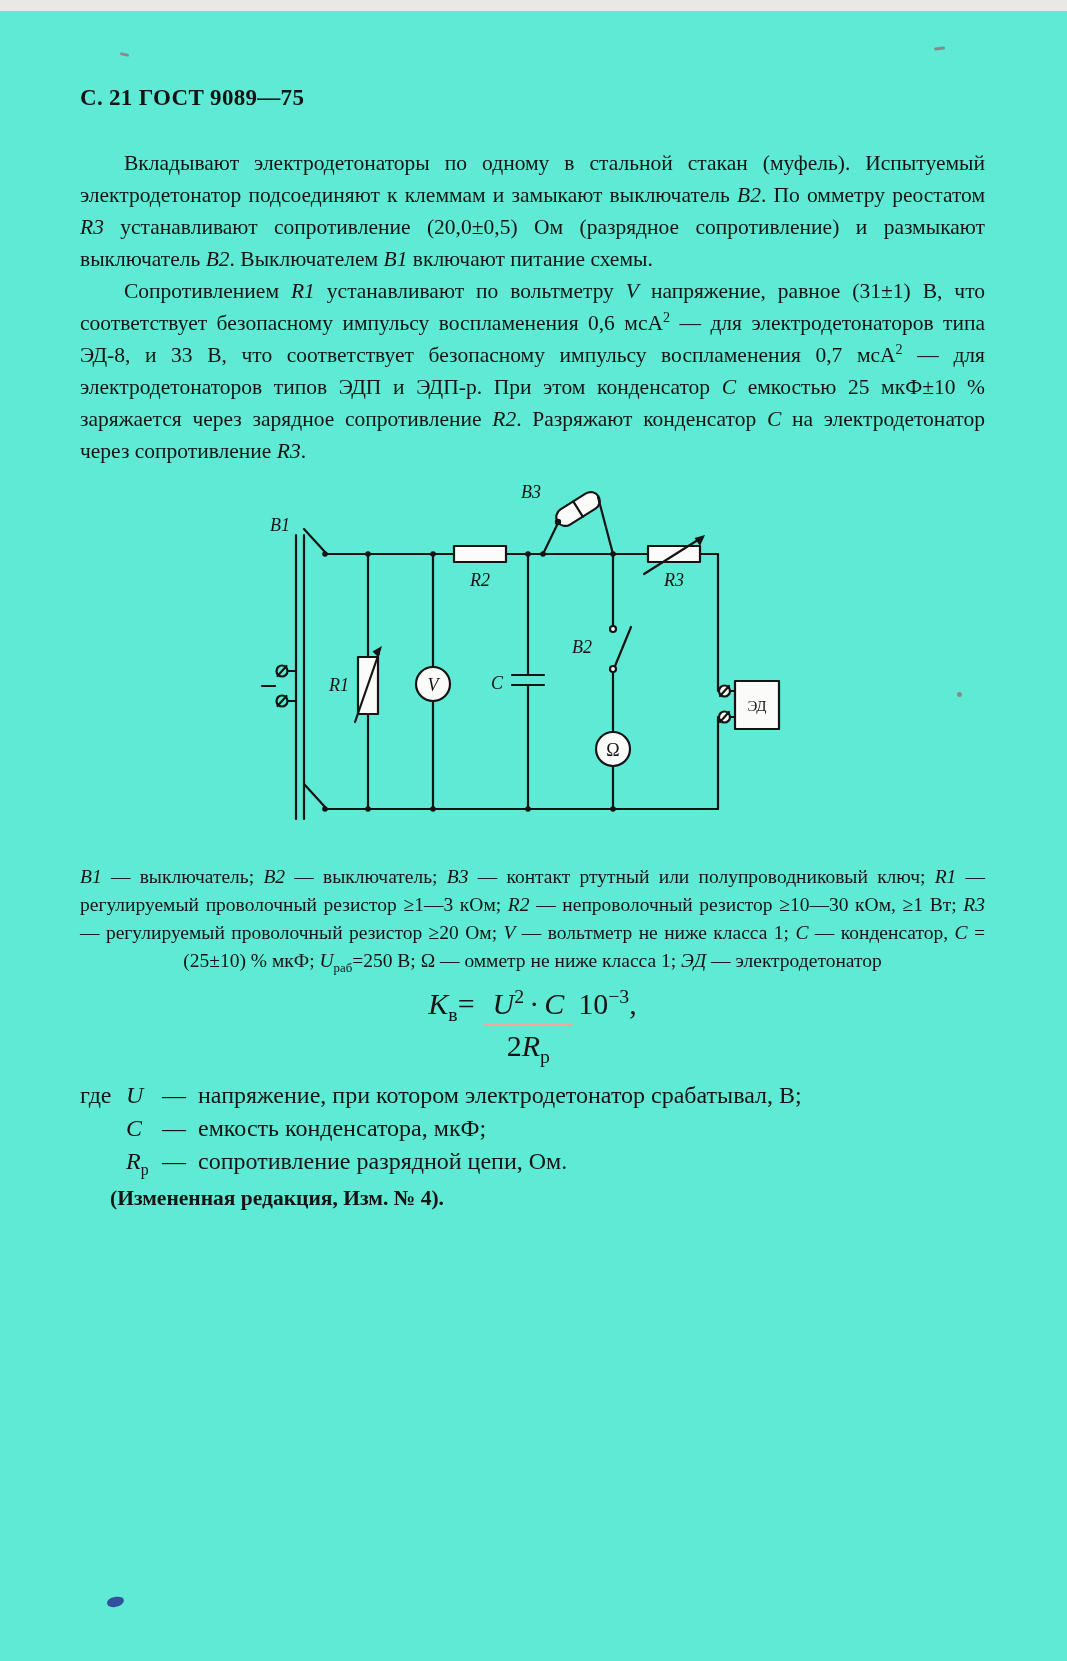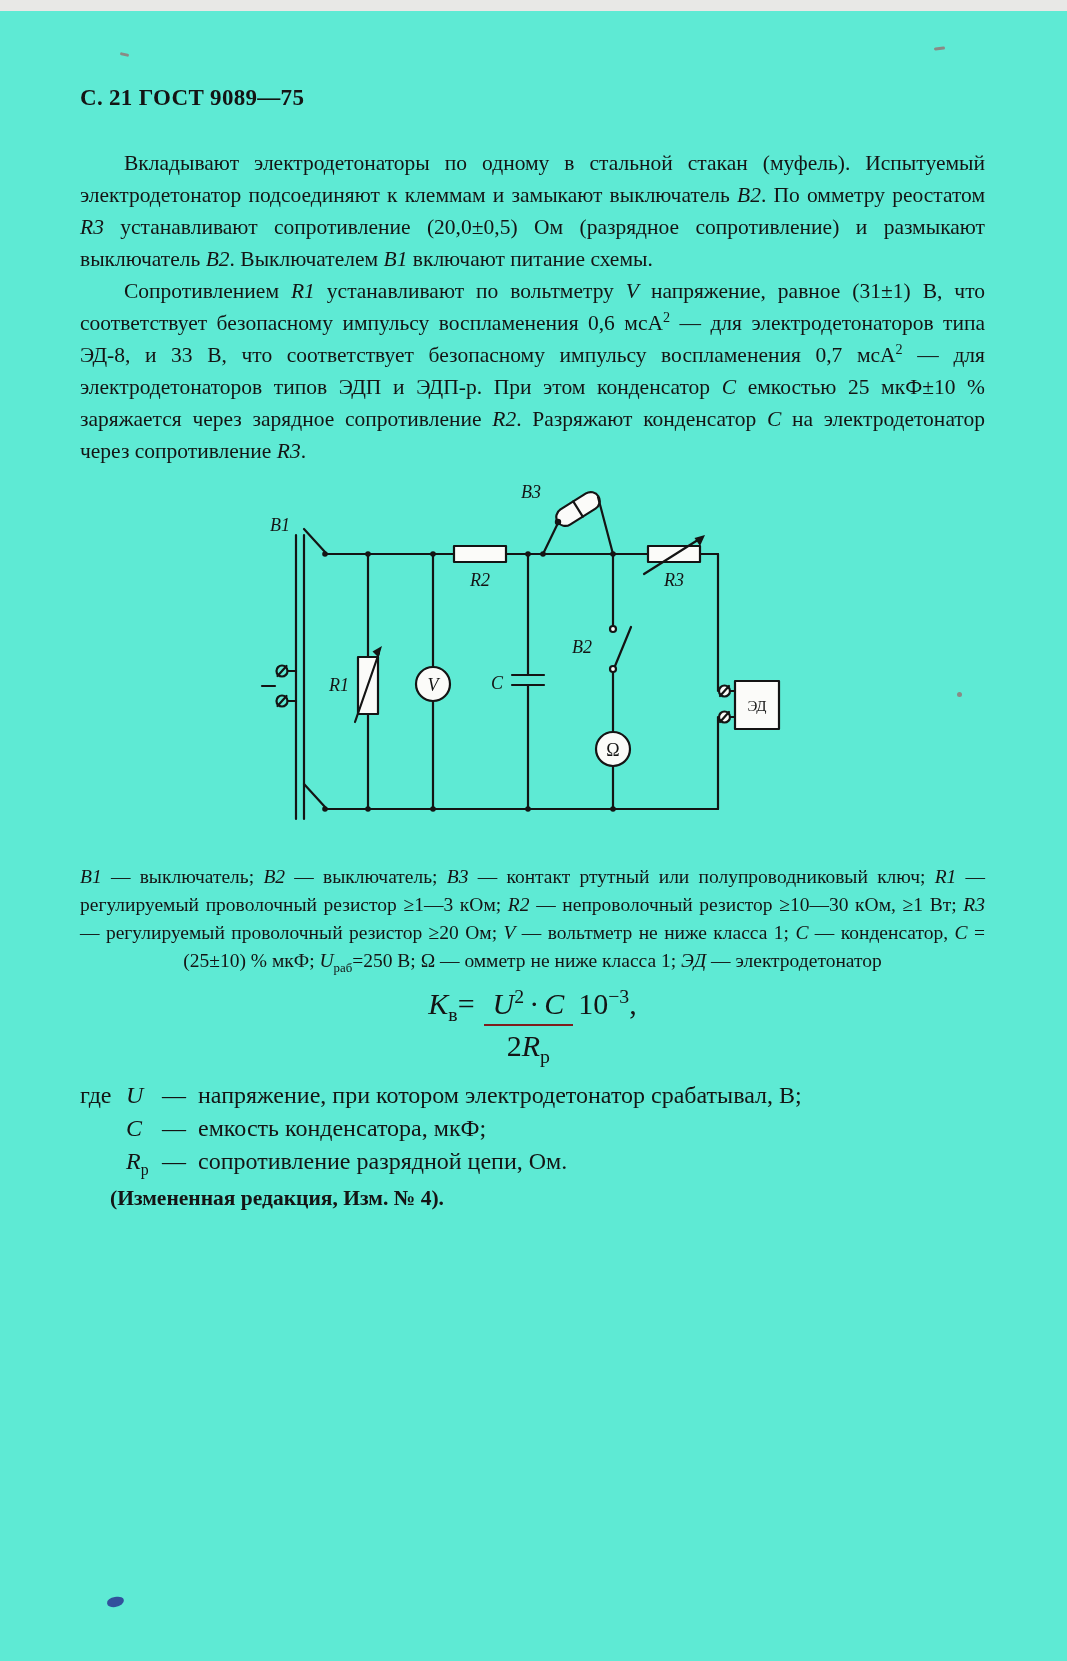--- a/index.html
+++ b/index.html
@@ -18,21 +18,21 @@
   sup,sub{font-size:66%;line-height:0;font-style:normal;}
   .fig{margin:12px 0 0 0;padding:0;}
   svg.circuit{display:block;margin-left:178px;}
   .caption{font-size:19.5px;line-height:28px;text-align:justify;text-align-last:center;margin-top:12px;}
   .caption i{font-style:italic;}
   .fig-number{text-align:center;font-size:21px;margin-top:22px;}
   .formula-row{display:flex;justify-content:center;align-items:flex-start;font-size:30px;margin:12px 0 0 0;}
   .formula-row i{font-style:italic;}
   .f-lhs{margin-right:4px;}
   .frac{display:inline-flex;flex-direction:column;align-items:center;margin:0 5px;}
-  .frac .num{border-bottom:2px solid #7f1d1d;padding:0 9px 3px 9px;}
+  .frac .num{border-bottom:2px solid #fca5a5;padding:0 9px 3px 9px;}
   .frac .den{padding-top:3px;}
   .mdot{margin:0 5px;}
   .where{font-size:24px;line-height:33px;margin-top:16px;}
   .where-row{display:grid;grid-template-columns:46px 36px 36px 1fr;}
   .w-term i{font-style:italic;}
   .amendment{font-weight:700;font-size:21.5px;margin:8px 0 0 30px;}
   .speck{position:absolute;background:#8a8a85;border-radius:2px;}
   .speck-1{left:120px;top:42px;width:9px;height:3px;transform:rotate(12deg);}
   .speck-2{left:934px;top:36px;width:11px;height:3px;transform:rotate(-6deg);}
   .speck-3{left:957px;top:681px;width:5px;height:5px;border-radius:50%;}

